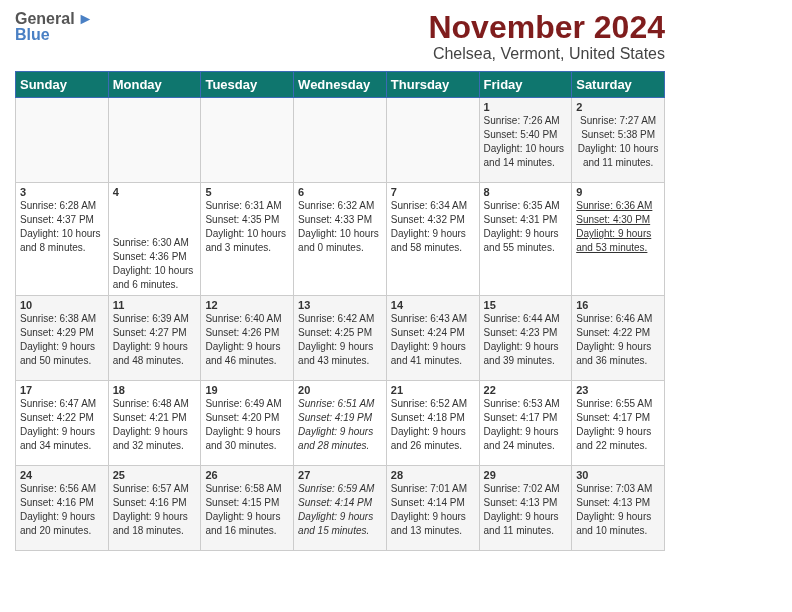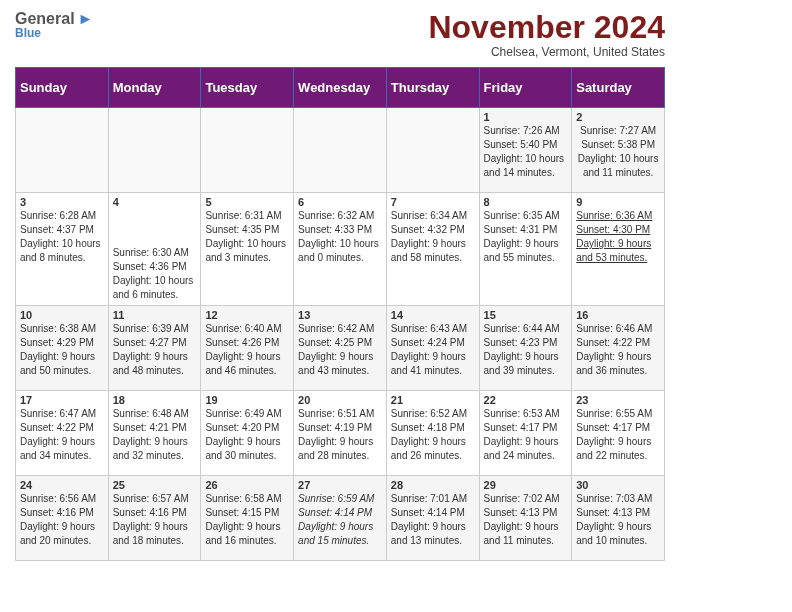--- a/index.html
+++ b/index.html
@@ -4,28 +4,28 @@
   <style>
     * { margin: 0; padding: 0; box-sizing: border-box; }
     body { width: 792px; height: 612px; font-family: Arial, sans-serif; background: #fff; overflow: hidden; }
     
     .page { width: 680px; height: 612px; padding: 10px 15px; }
     
     .header { display: flex; align-items: flex-start; justify-content: space-between; margin-bottom: 8px; }
     
     .title-block { text-align: right; }
     .main-title { font-size: 32px; font-weight: bold; color: #7f1d1d; line-height: 1.1; }
-    .subtitle { font-size: 12px; color: #444; margin-left: 36px; }
+    .subtitle { font-size: 16px; color: #444; margin-left: 36px; }
     
     .calendar { width: 100%; border-collapse: collapse; table-layout: fixed; }
     
     .calendar thead th {
-      background: #701a75;
+      background: #0f766e;
       color: #fff;
-      padding: 12px 4px;
+      padding: 5px 4px;
       font-size: 13px;
       font-weight: bold;
       text-align: left;
       border: 1px solid #3a6ab5;
     }
     
     .calendar tbody td {
       border: 1px solid #ccc;
       padding: 3px 4px;
       vertical-align: top;
@@ -84,21 +84,21 @@
 </head>
 <body>
 
 <div class="page">
   <div class="header">
     <div class="logo-wrap">
       <div class="logo-name">
         <span class="logo-name-text logo-general">General</span>
         <span class="logo-bird">►</span>
       </div>
-      <div style="font-size:12px; font-weight:bold; color:#4a80c4; margin-top:-2px;">Blue</div>
+      <div style="font-size:16px; font-weight:bold; color:#4a80c4; margin-top:-2px;">Blue</div>
     </div>
     <div class="title-block">
       <div class="main-title">November 2024</div>
       <div class="subtitle">Chelsea, Vermont, United States</div>
     </div>
   </div>
 
   <table class="calendar">
     <thead>
       <tr>
@@ -252,21 +252,21 @@
           </td>
           <td>
             <span class="day-number">19</span>
             <div class="day-info" style="white-space: pre-line;">Sunrise: 6:49 AM
 Sunset: 4:20 PM
 Daylight: 9 hours
 and 30 minutes.</div>
           </td>
           <td>
             <span class="day-number">20</span>
-            <div class="day-info" style="white-space: pre-line;">Sunrise: 6:51 AM
+            <div class="day-info" style="white-space: pre-line; font-style: italic;">Sunrise: 6:51 AM
 Sunset: 4:19 PM
 Daylight: 9 hours
 and 28 minutes.</div>
           </td>
           <td>
             <span class="day-number">21</span>
             <div class="day-info" style="white-space: pre-line;">Sunrise: 6:52 AM
 Sunset: 4:18 PM
 Daylight: 9 hours
 and 26 minutes.</div>

